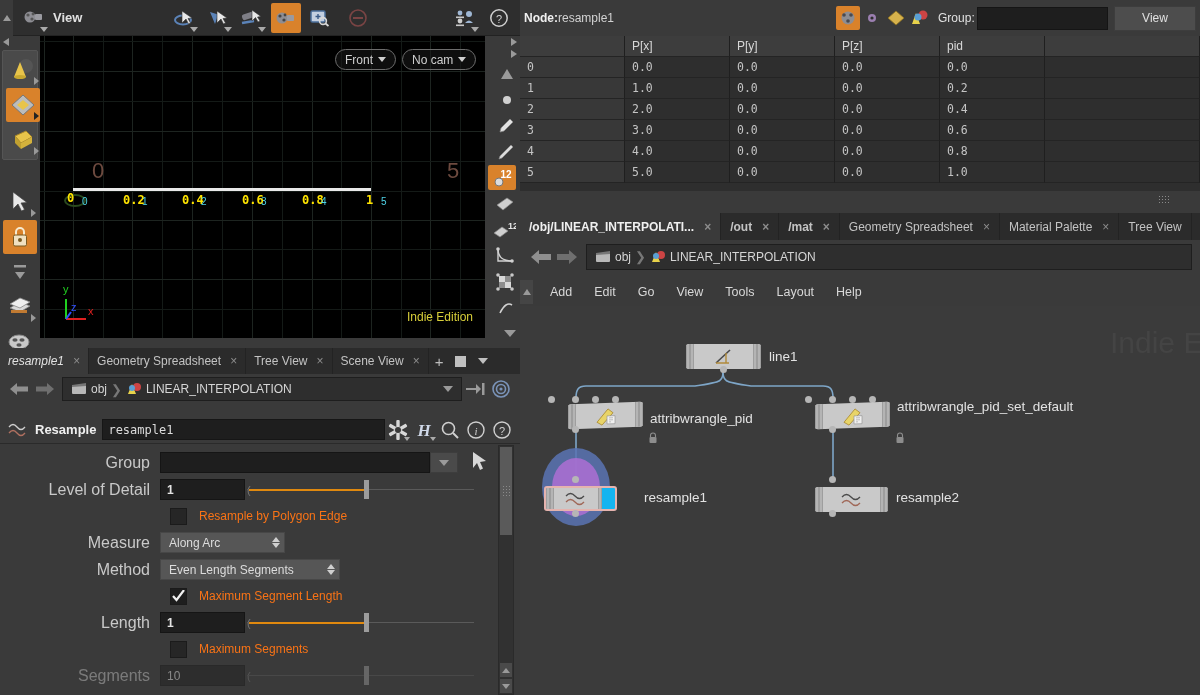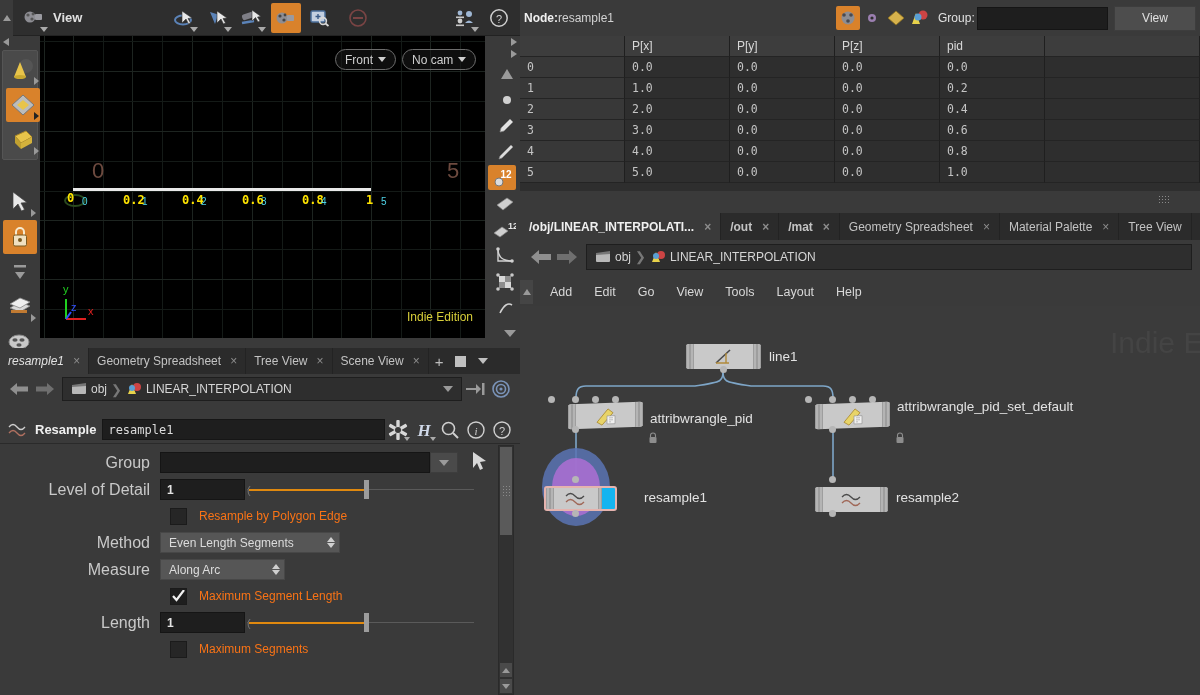--- a/index.html
+++ b/index.html
@@ -614,34 +614,34 @@
             <div class="handle"></div>
         </div>
       </div>
 
       <div class="chkrow">
         <div class="chkbox"></div>
         <div class="chklabel">Resample by Polygon Edge</div>
       </div>
 
       <div class="prow">
-        <div class="plabel">Method</div>
-        <div class="combo" style="width:180px;">
-          <span>Even Length Segments</span>
+        <div class="plabel">Measure</div>
+        <div class="combo" style="width:125px;">
+          <span>Along Arc</span>
           <span class="spin">
             <i style="border-bottom:5px solid #cfcfcf;"></i>
               <i style="border-top:5px solid #cfcfcf;"></i>
           </span>
         </div>
       </div>
 
       <div class="prow">
-        <div class="plabel">Measure</div>
-        <div class="combo" style="width:125px;">
-          <span>Along Arc</span>
+        <div class="plabel">Method</div>
+        <div class="combo" style="width:180px;">
+          <span>Even Length Segments</span>
           <span class="spin">
             <i style="border-bottom:5px solid #cfcfcf;"></i>
               <i style="border-top:5px solid #cfcfcf;"></i>
           </span>
         </div>
       </div>
 
       <div class="chkrow">
         <div class="chkbox" style="background:#1e1e1e;">
           <svg width="13" height="12" viewBox="0 0 13 12">
@@ -660,20 +660,29 @@
             <div class="fill"></div>
             <div class="handle"></div>
         </div>
       </div>
 
       <div class="chkrow">
         <div class="chkbox"></div>
         <div class="chklabel">Maximum Segments</div>
       </div>
 
+      <div class="prow dimmed">
+        <div class="plabel">Segments</div>
+        <div class="pfield" style="width:85px;font-weight:normal;">10</div>
+        <div class="slider" style="margin-right:28px;">
+          <div class="cap">(</div>
+            <div class="track"></div>
+            <div class="handle" style="left:117px;"></div>
+        </div>
+      </div>
 
       <div id="param-scroll">
         <div id="param-thumb">
           <div class="dots-grip" style="left:2px;top:38px;"></div>
         </div>
         <div class="arrowbtn-sm" style="bottom:17px;">
           <div style="width:0;height:0;border-left:4px solid transparent;border-right:4px solid transparent;border-bottom:5px solid #9a9a9a;"></div>
         </div>
         <div class="arrowbtn-sm" style="bottom:1px;">
           <div style="width:0;height:0;border-left:4px solid transparent;border-right:4px solid transparent;border-top:5px solid #9a9a9a;"></div>

